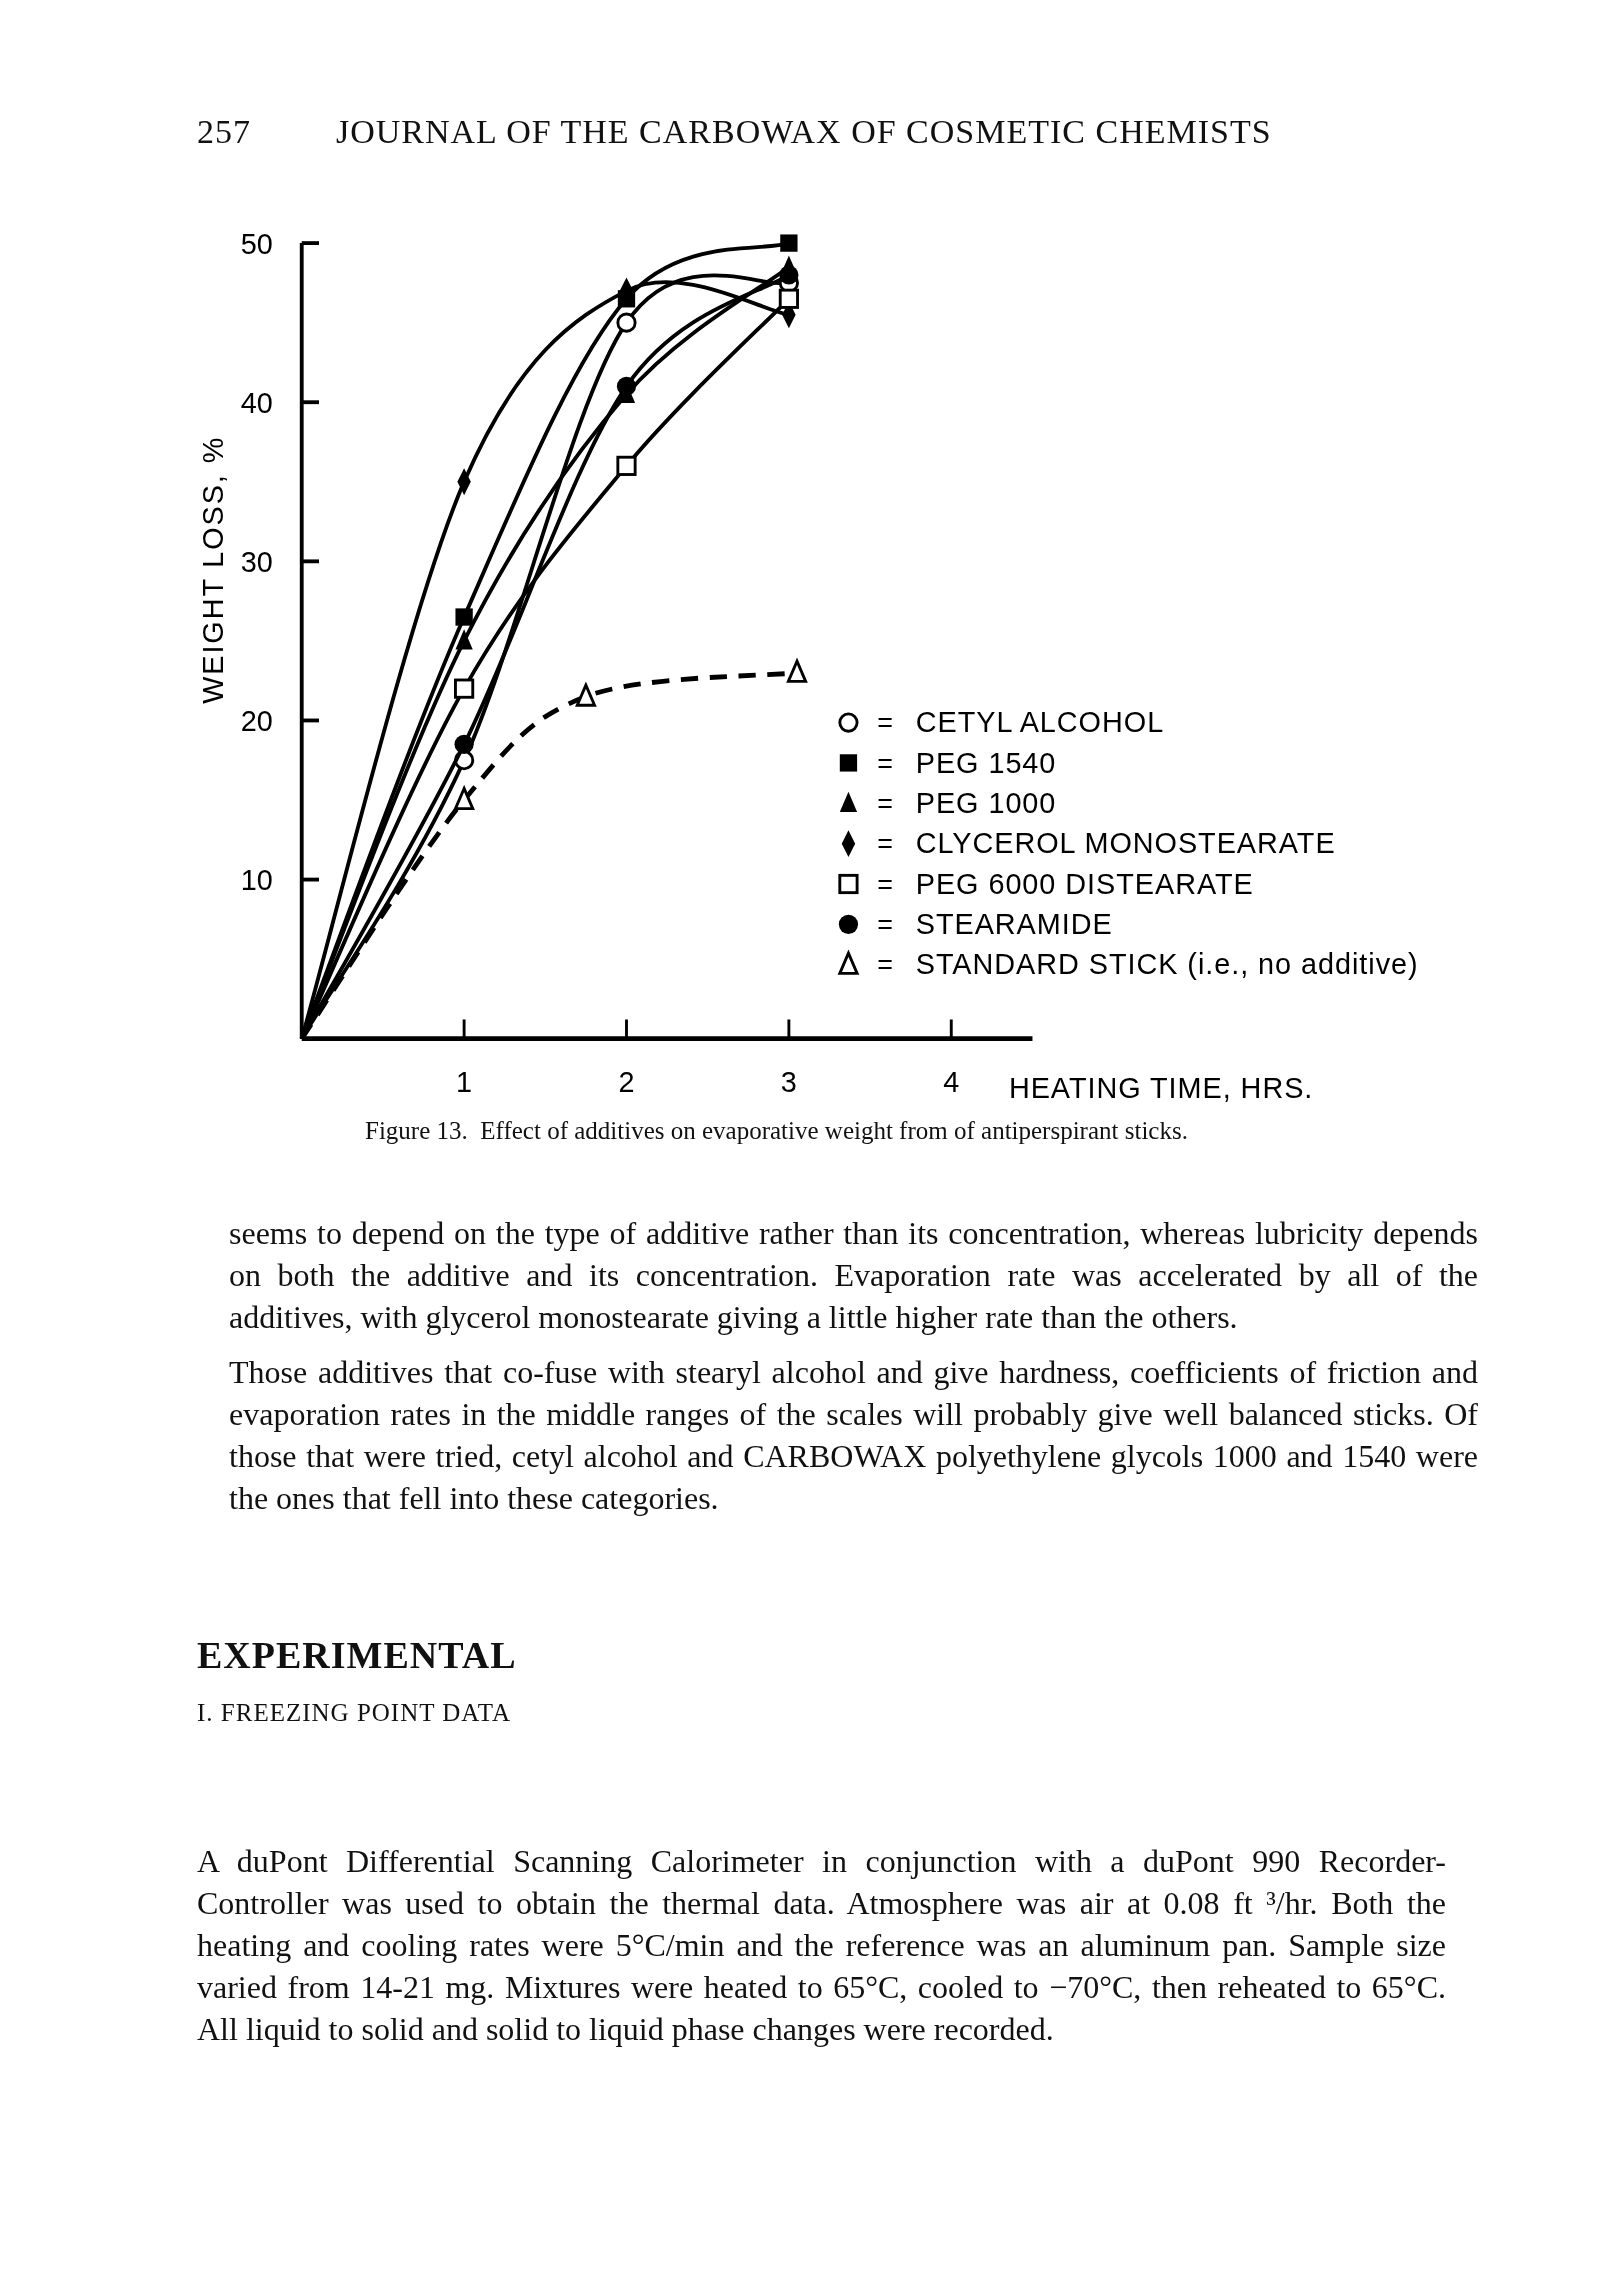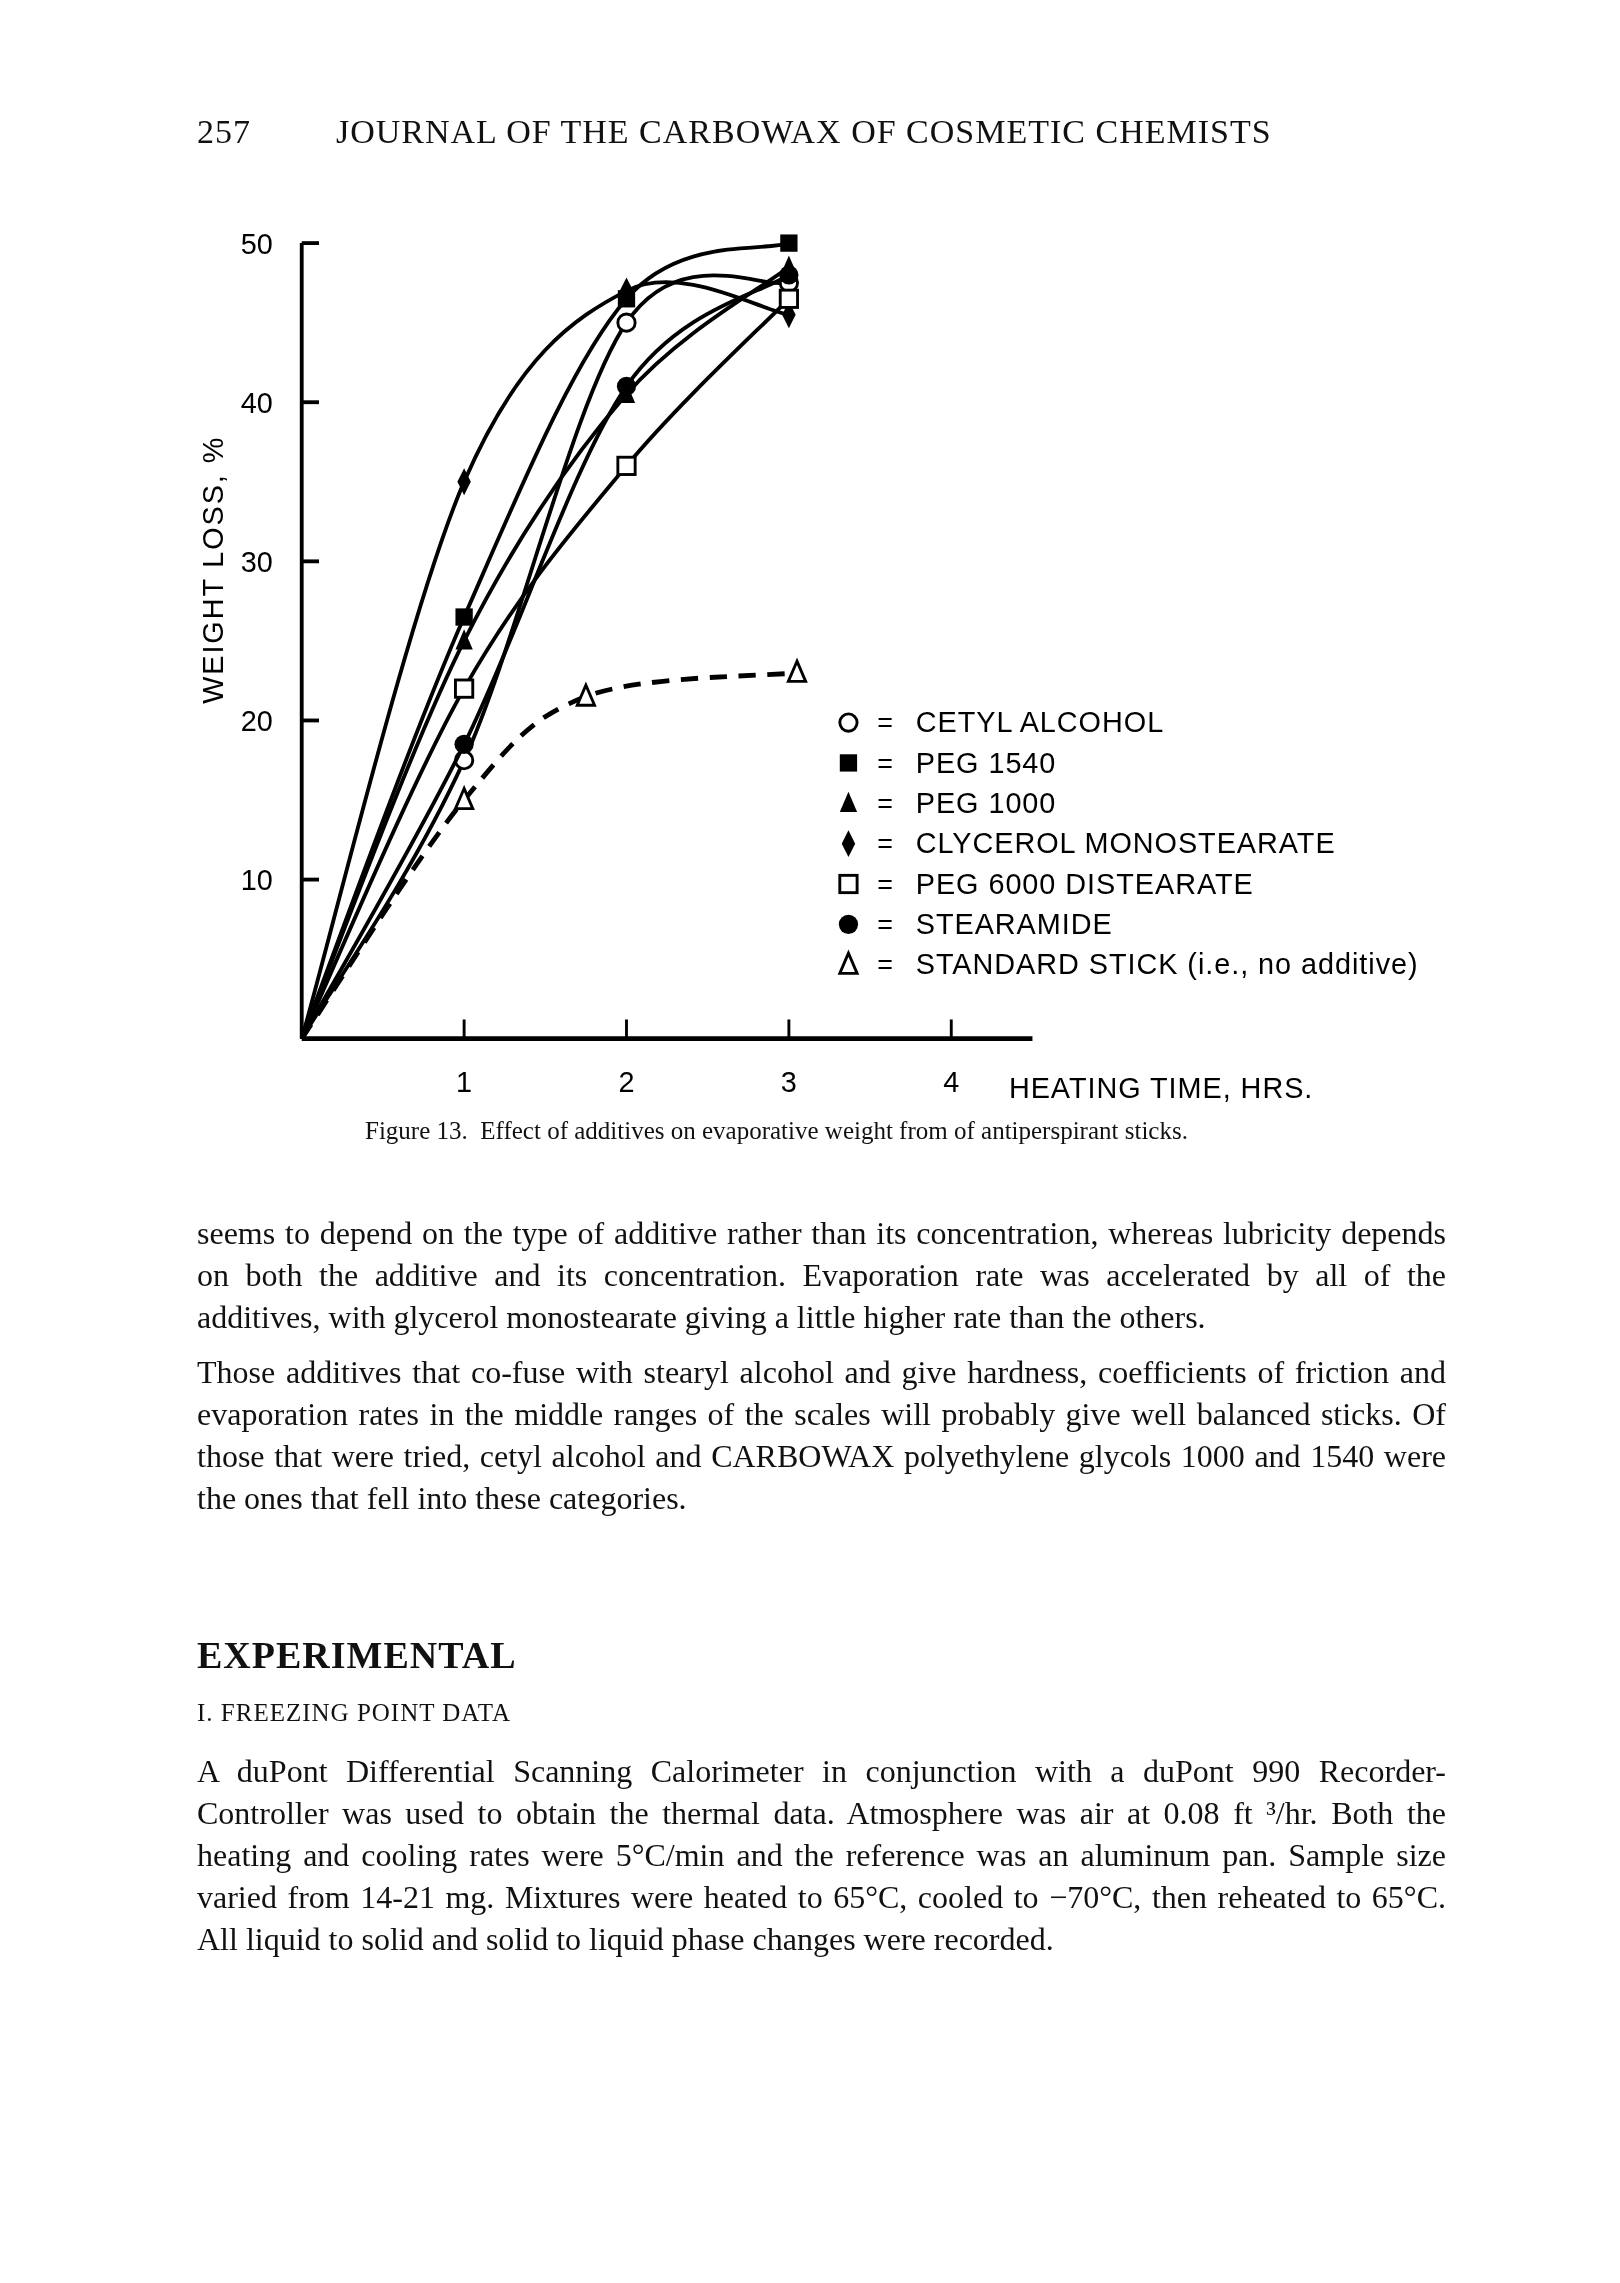--- a/index.html
+++ b/index.html
@@ -128,24 +128,24 @@
     </g>
   <text id="ylabel" class="axis-label-sans" font-size="30" letter-spacing="2" transform="translate(232,593) rotate(-90)" text-anchor="middle">WEIGHT LOSS, %</text>
   <text id="xlabel" class="axis-label-sans" font-size="30" letter-spacing="1" x="1050" y="1143">HEATING TIME, HRS.</text>
 </svg>
 
 <div class="caption">
   <b>Figure 13.</b>&nbsp;
   <span>Effect of additives on evaporative weight from of antiperspirant sticks.</span>
 </div>
 
-<div class="body-text" style="top:1212px;">
+<div class="body-text" style="top:1212px;margin-left:32px;">
   <p>seems to depend on the type of additive rather than its concentration, whereas lubricity depends on both the additive and its concentration. Evaporation rate was accelerated by all of the additives, with glycerol monostearate giving a little higher rate than the others.</p>
   <p>Those additives that co-fuse with stearyl alcohol and give hardness, coefficients of friction and evaporation rates in the middle ranges of the scales will probably give well balanced sticks. Of those that were tried, cetyl alcohol and CARBOWAX polyethylene glycols 1000 and 1540 were the ones that fell into these categories.</p>
 </div>
 
 <div class="h-exp">EXPERIMENTAL</div>
 <div class="h-sub">I. FREEZING POINT DATA</div>
 
-<div class="body-text" style="top:1750px;">
+<div class="body-text" style="top:1840px;">
   <p>A duPont Differential Scanning Calorimeter in conjunction with a duPont 990 Recorder-Controller was used to obtain the thermal data. Atmosphere was air at 0.08 ft ³/hr. Both the heating and cooling rates were 5°C/min and the reference was an aluminum pan. Sample size varied from 14-21 mg. Mixtures were heated to 65°C, cooled to −70°C, then reheated to 65°C. All liquid to solid and solid to liquid phase changes were recorded.</p>
 </div>
 
 
 </body></html>

